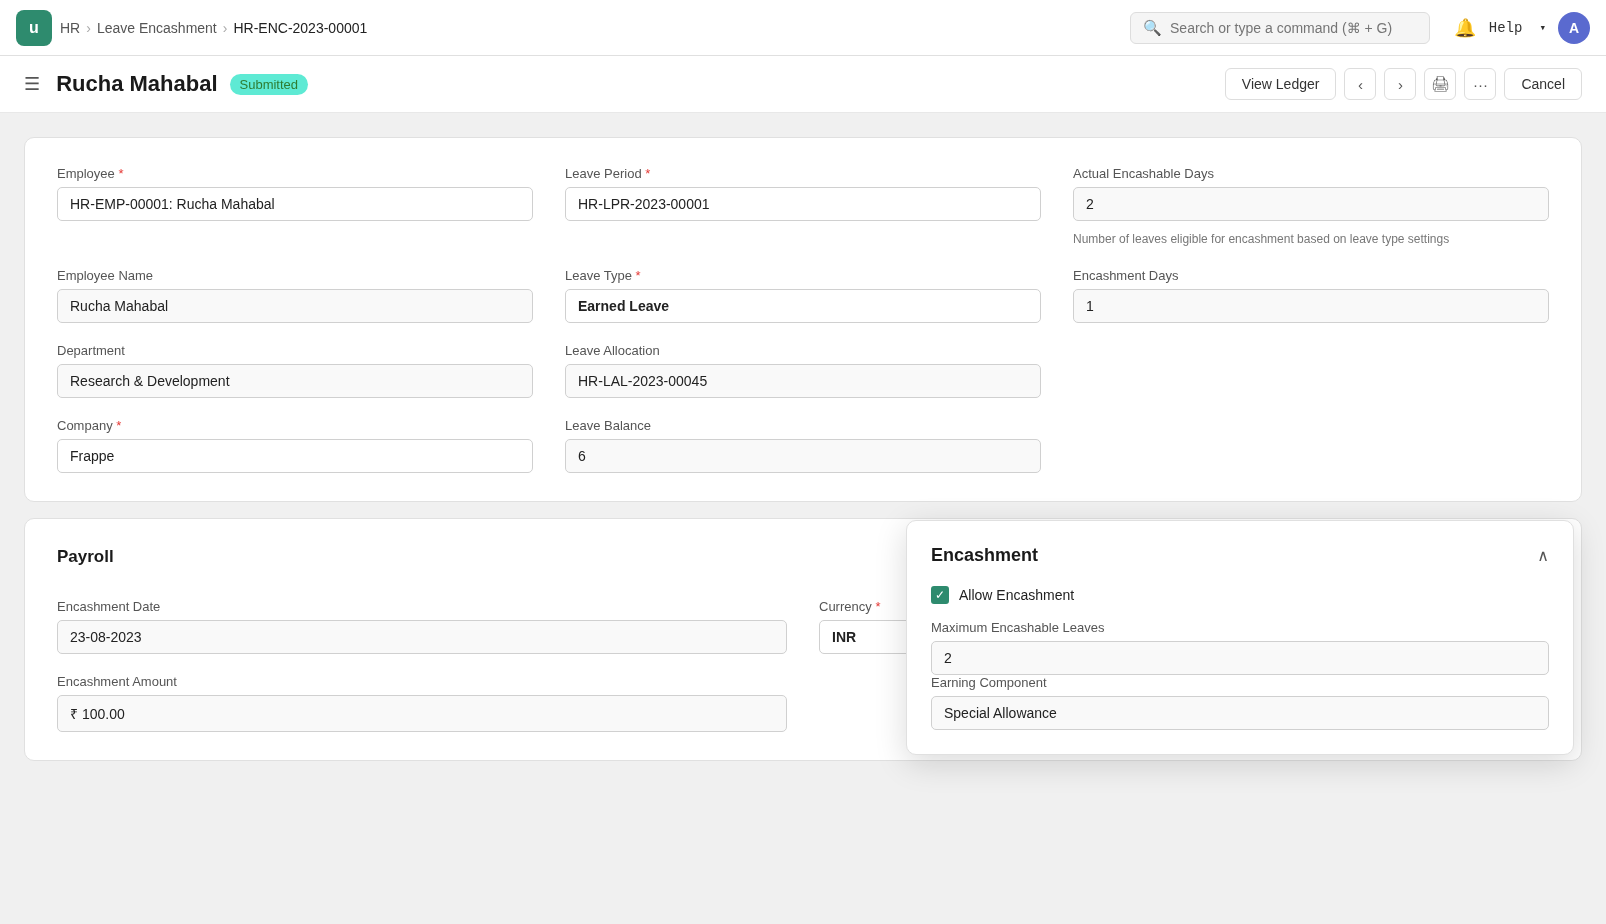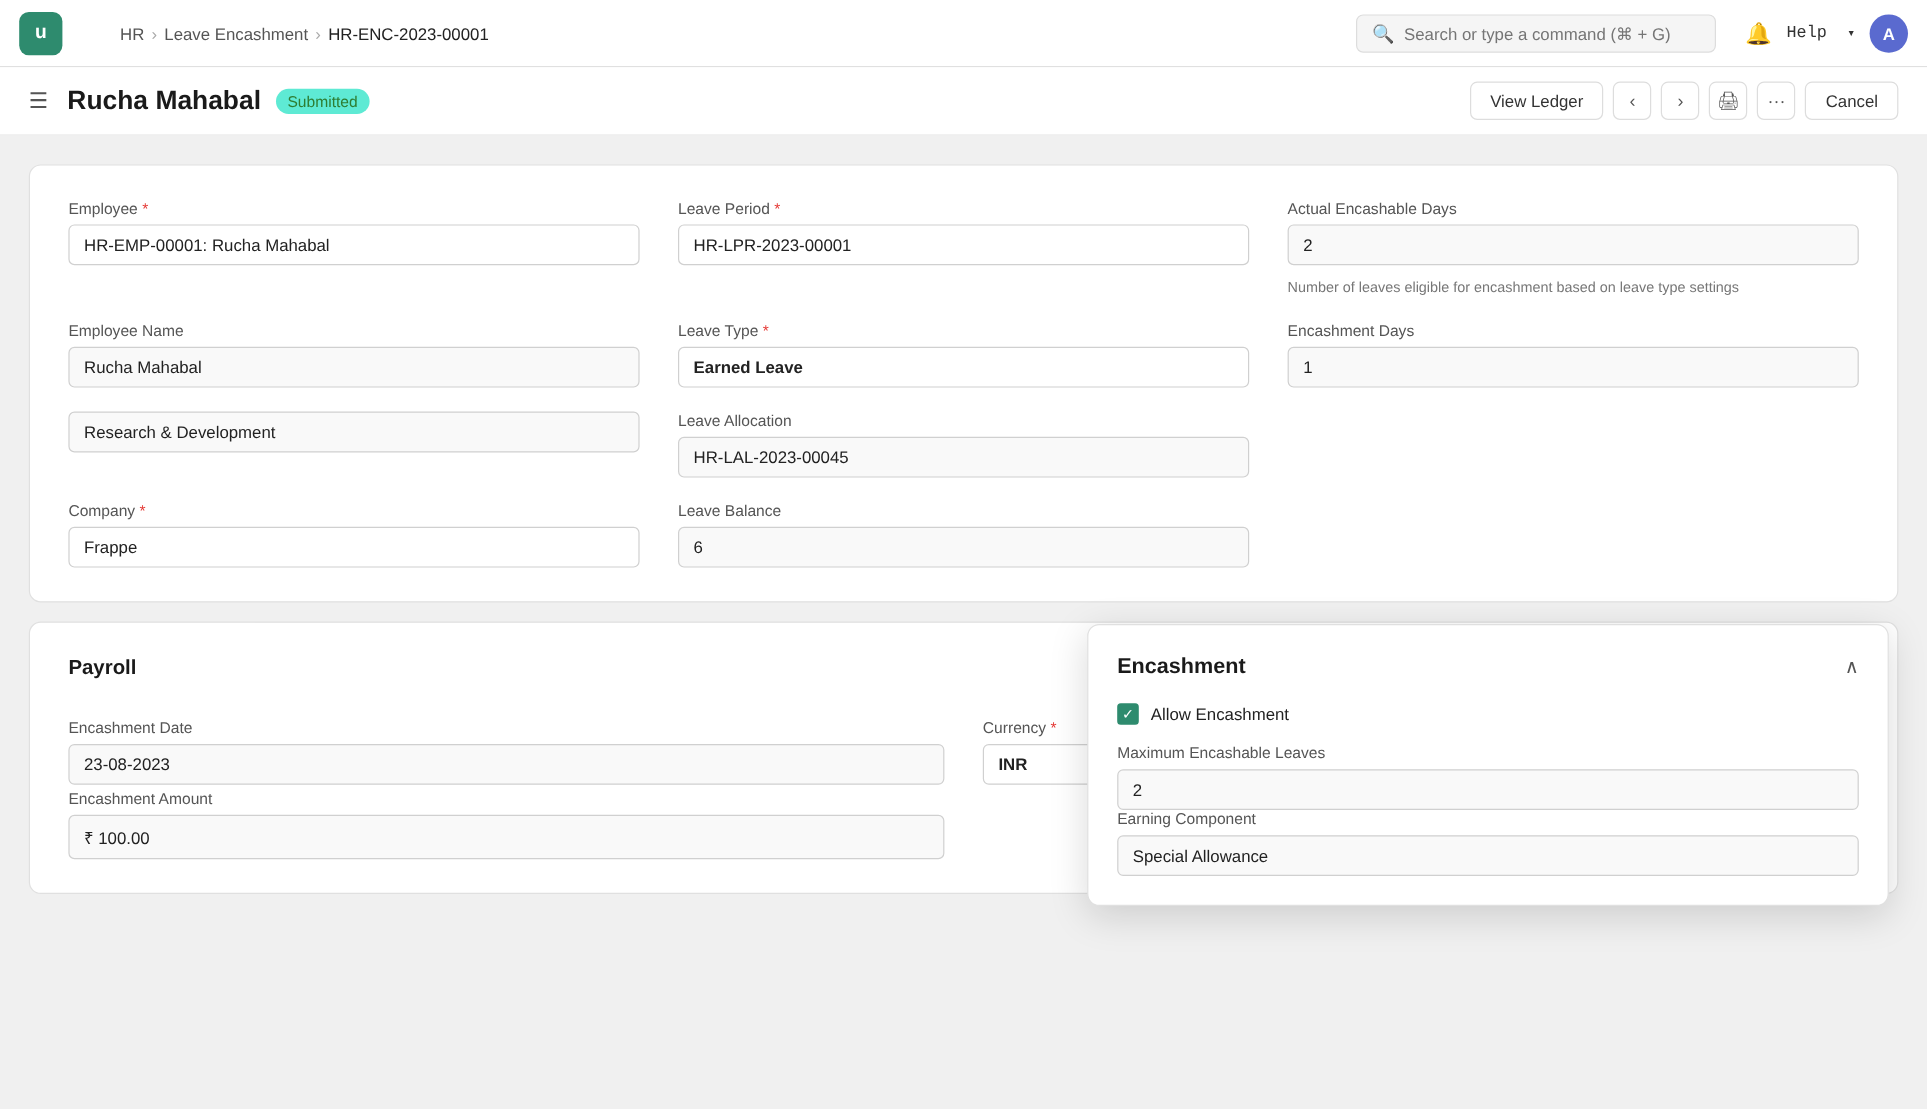--- a/index.html
+++ b/index.html
@@ -103,21 +103,21 @@
     }
     .hint-text { font-size: 12px; color: #777; line-height: 1.4; margin-top: 4px; }
     .encashable-days-value {
       padding: 8px 12px; font-size: 14px; color: #222;
       border: 1px solid #d0d0d0; border-radius: 5px; background: #f9f9f9;
     }
 
     
     .section-title { font-size: 17px; font-weight: 700; color: #1a1a1a; margin-bottom: 32px; }
     .payroll-grid {
-      display: grid; grid-template-columns: 1fr 1fr; gap: 4px 32px;
+      display: grid; grid-template-columns: 1fr 1fr; gap: 20px 32px;
     }
     .popover {
       position: absolute; right: 32px; top: 520px;
       background: #fff; border: 1px solid #e0e0e0; border-radius: 10px;
       box-shadow: 0 8px 32px rgba(0,0,0,0.15); width: 668px; padding: 24px;
       z-index: 200;
     }
     .popover-header {
       display: flex; align-items: center; justify-content: space-between;
       margin-bottom: 20px;
@@ -144,21 +144,21 @@
     .checkbox-label { font-size: 14px; color: #222; font-weight: 500; }
   </style>
 </head>
 <body>
 
 <nav class="topnav">
   <div class="topnav-logo">
     <span>u</span>
   </div>
   <div class="topnav-breadcrumb">
-    <span style="color:#555;cursor:pointer;margin-left:40px;">HR</span>
+    <span style="color:#555;cursor:pointer;">HR</span>
     <span class="sep">›</span>
     <span style="color:#555;cursor:pointer;">Leave Encashment</span>
     <span class="sep">›</span>
     <span class="current">HR-ENC-2023-00001</span>
   </div>
   <div class="topnav-search">
     <span style="color:#aaa;font-size:15px;">🔍</span>
     <input type="text" placeholder="Search or type a command (⌘ + G)" style="">
   </div>
   <div class="topnav-right">
@@ -234,20 +234,21 @@
         </label>
         <div class="form-input" style="font-weight:700;">Earned Leave</div>
       </div>
 
       <div class="form-col">
         <label class="form-label">Encashment Days</label>
         <div class="encashable-days-value">1</div>
       </div>
 
       <div class="form-col">
+        <label class="form-label">Department</label>
         <div class="form-input-readonly">Research &amp; Development</div>
       </div>
 
       <div class="form-col">
         <label class="form-label">Leave Allocation</label>
         <div class="form-input-readonly">HR-LAL-2023-00045</div>
       </div>
 
       <div></div>
 

